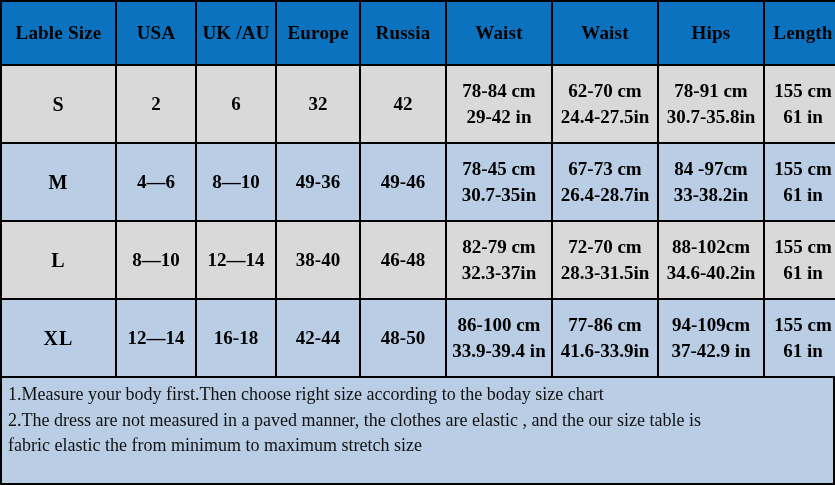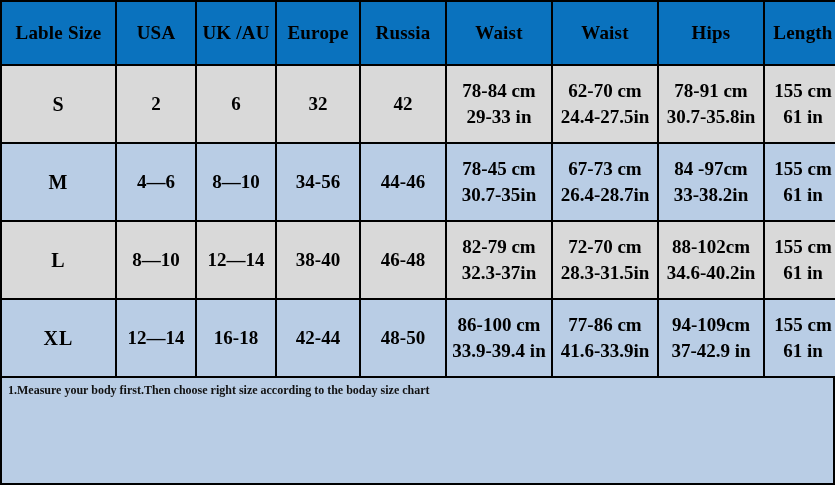--- a/index.html
+++ b/index.html
@@ -75,22 +75,22 @@
   col.c-hips   { width: 104px; }
   col.c-length { width: 76px; }
 
   .notes {
     background: #B9CDE5;
     margin: 0 2px 2px 2px;
     padding: 4px 4px 6px 4px;
     flex: 1 1 auto;
   }
   .notes .note {
-    font-size: 12px;
-    font-weight: bold;
+    font-size: 18px;
+    font-weight: normal;
     color: #111111;
     line-height: 1.42;
     white-space: nowrap;
     padding-left: 2px;
   }
 </style>
 </head>
 <body>
 
 <div class="chart-wrap">
@@ -123,42 +123,42 @@
     <tbody>
 
       <tr class="row-gray">
         <td class="size-label">S</td>
         <td>2</td>
         <td>6</td>
         <td>32</td>
         <td>42</td>
         <td class="meas">
           <span class="line">78-84 cm</span>
-          <span class="line">29-33 in</span>
+          <span class="line">29-42 in</span>
         </td>
         <td class="meas">
           <span class="line">62-70 cm</span>
           <span class="line">24.4-27.5in</span>
         </td>
         <td class="meas">
           <span class="line">78-91 cm</span>
           <span class="line">30.7-35.8in</span>
         </td>
         <td class="meas">
           <span class="line">155 cm</span>
           <span class="line">61 in</span>
         </td>
       </tr>
 
       <tr class="row-blue">
         <td class="size-label">M</td>
         <td>4—6</td>
         <td>8—10</td>
-        <td>34-56</td>
-        <td>44-46</td>
+        <td>49-36</td>
+        <td>49-46</td>
         <td class="meas">
           <span class="line">78-45 cm</span>
           <span class="line">30.7-35in</span>
         </td>
         <td class="meas">
           <span class="line">67-73 cm</span>
           <span class="line">26.4-28.7in</span>
         </td>
         <td class="meas">
           <span class="line">84 -97cm</span>
@@ -216,15 +216,17 @@
           <span class="line">155 cm</span>
           <span class="line">61 in</span>
         </td>
       </tr>
 
     </tbody>
   </table>
 
   <div class="notes">
     <div class="note">1.Measure your body first.Then choose right size according to the boday size chart</div>
+    <div class="note">2.The dress are not measured in a paved manner, the clothes are elastic , and the our size table is</div>
+    <div class="note">fabric elastic the from minimum to maximum stretch size</div>
   </div>
 
 </div>
 
 </body></html>

